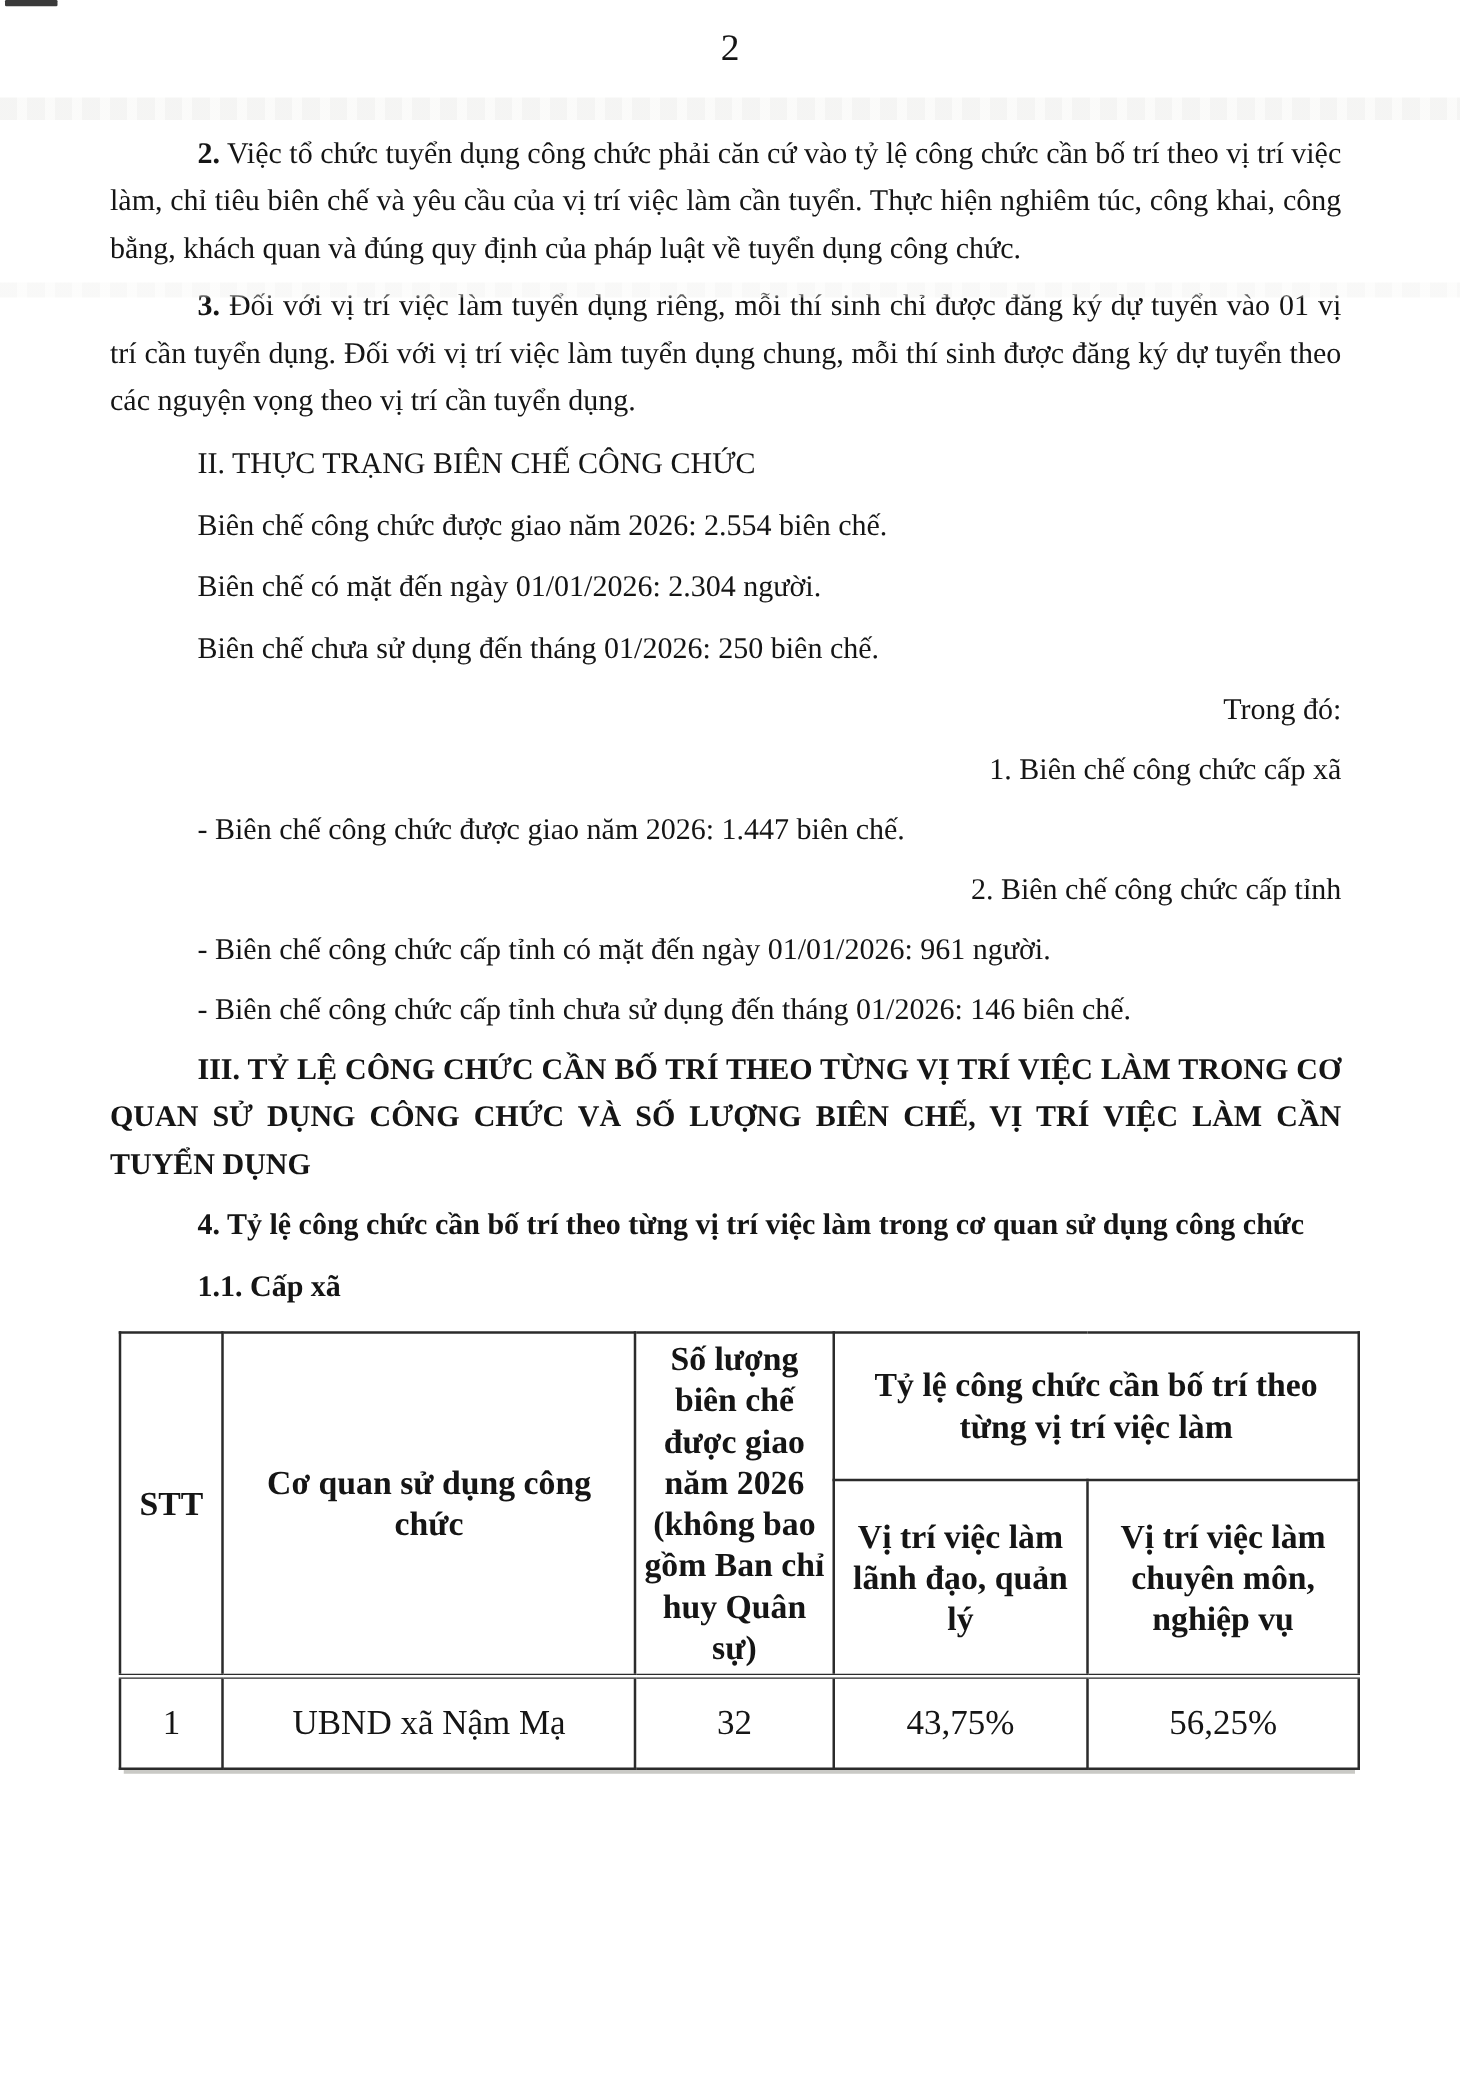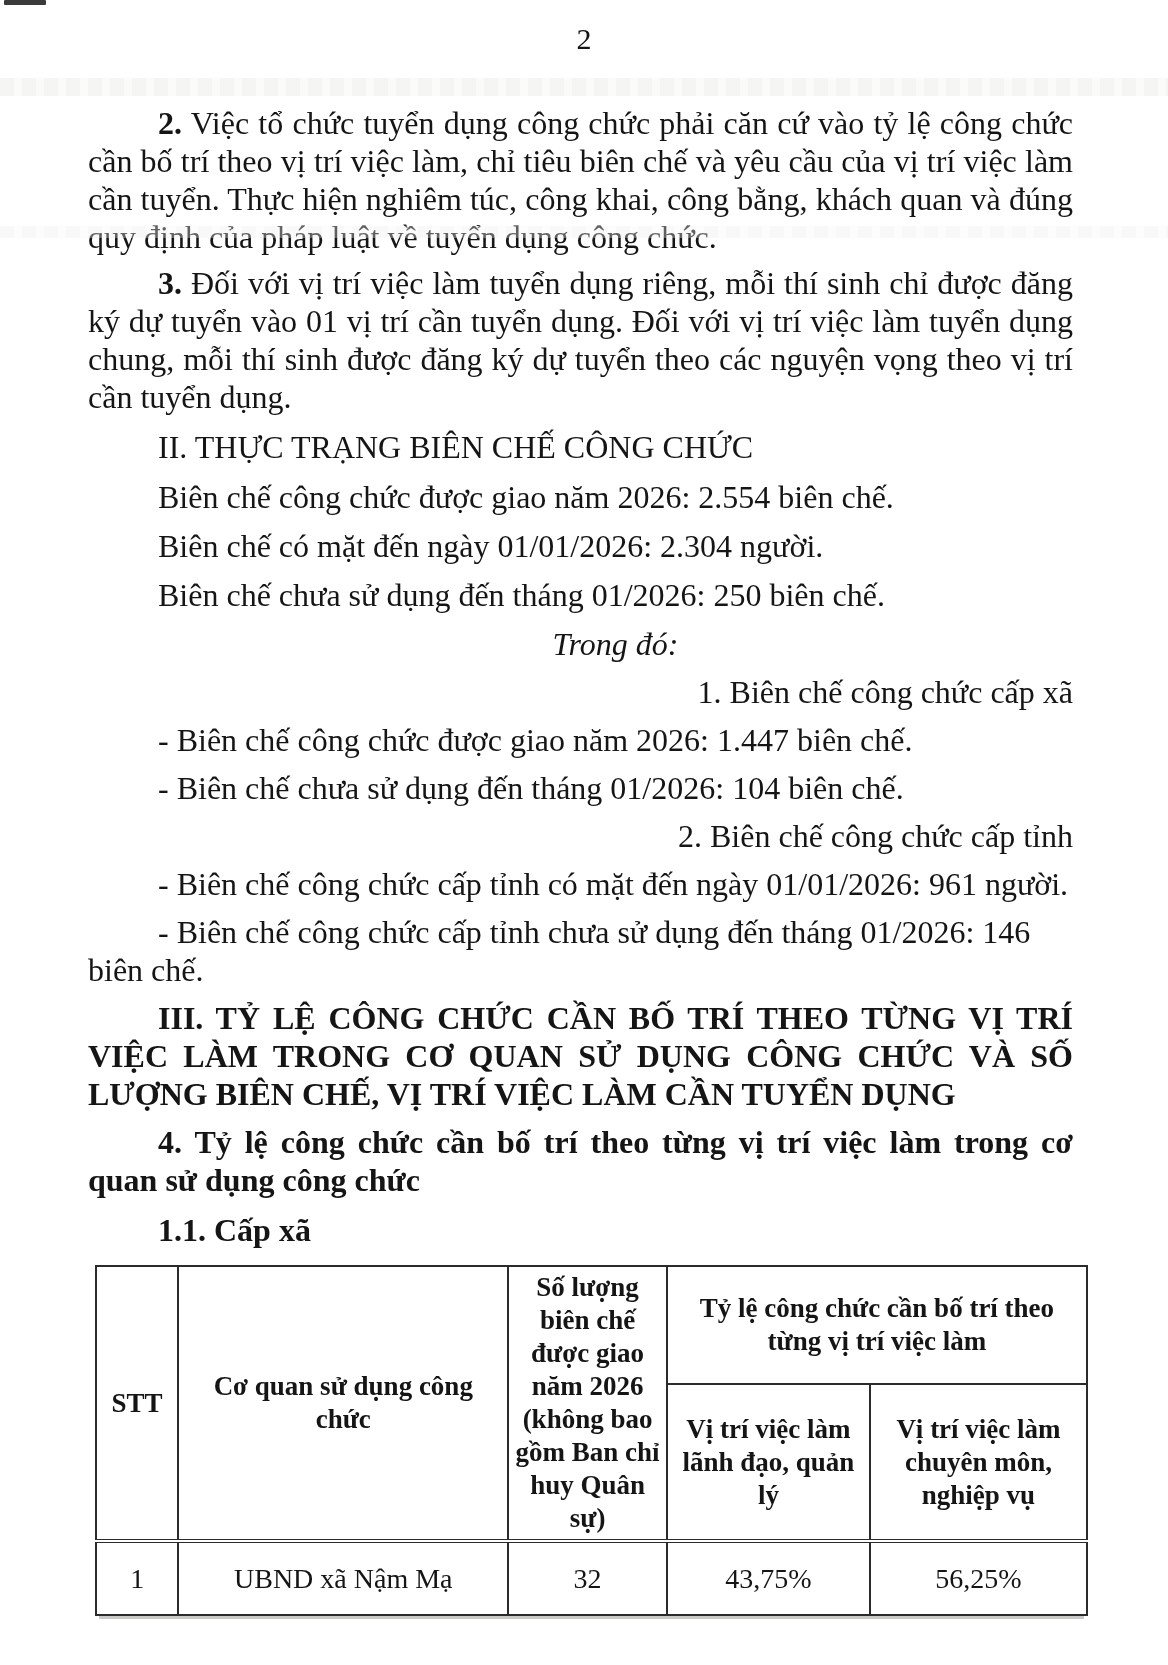--- a/index.html
+++ b/index.html
@@ -28,32 +28,32 @@
 
   .pagenum {
     padding-top: 20px;
     margin: 0 0 46px 0;
     text-align: center;
     font-size: 30px;
     line-height: 38px;
   }
   .text-block {
     margin: 0 95px 0 88px;
-    font-size: 32px;
+    font-size: 24px;
     line-height: 38px;
     text-align: justify;
   }
   .text-block p { margin: 0; }
   .indent { text-indent: 70px; }
   .b { font-weight: bold; }
   .para-2   { margin-bottom: 8px !important; }
   .para-3   { margin-bottom: 12px !important; }
   .sec-head { margin-bottom: 12px !important; font-weight: normal; }
   .stat     { margin-bottom: 11px !important; text-align: left; }
-  .trongdo  { margin-bottom: 10px !important; font-style: italic; text-align: center; }
+  .trongdo  { margin-bottom: 10px !important; text-align: right; }
   .sub-head { margin-bottom: 10px !important; font-weight: normal; text-align: right; }
   .bullet   { margin-bottom: 10px !important; text-align: left; }
   .sec-head-iii { margin-bottom: 10px !important; font-weight: bold; }
   .sub-head-1b  { margin-bottom: 12px !important; font-weight: bold; }
   .sub-head-11  { margin-bottom: 16px !important; font-weight: bold; text-align: left; }
 
   .table-wrap { margin-left: 95px; width: 993px; }
   table.staffing {
     width: 100%;
     border-collapse: collapse;
@@ -103,21 +103,20 @@
     <p class="indent sec-head">II. THỰC TRẠNG BIÊN CHẾ CÔNG CHỨC</p>
 
     <p class="indent stat">Biên chế công chức được giao năm 2026: 2.554 biên chế.</p>
     <p class="indent stat">Biên chế có mặt đến ngày 01/01/2026: 2.304 người.</p>
     <p class="indent stat">Biên chế chưa sử dụng đến tháng 01/2026: 250 biên chế.</p>
 
     <p class="indent trongdo">Trong đó:</p>
 
     <p class="indent sub-head">1. Biên chế công chức cấp xã</p>
     <p class="indent bullet">- Biên chế công chức được giao năm 2026: 1.447 biên chế.</p>
-    <p class="indent bullet">- Biên chế chưa sử dụng đến tháng 01/2026: 104 biên chế.</p>
 
     <p class="indent sub-head">2. Biên chế công chức cấp tỉnh</p>
     <p class="indent bullet">- Biên chế công chức cấp tỉnh có mặt đến ngày 01/01/2026: 961 người.</p>
     <p class="indent bullet">- Biên chế công chức cấp tỉnh chưa sử dụng đến tháng 01/2026: 146 biên chế.</p>
 
     <p class="indent sec-head-iii">III. TỶ LỆ CÔNG CHỨC CẦN BỐ TRÍ THEO TỪNG VỊ TRÍ VIỆC LÀM TRONG CƠ QUAN SỬ DỤNG CÔNG CHỨC VÀ SỐ LƯỢNG BIÊN CHẾ, VỊ TRÍ VIỆC LÀM CẦN TUYỂN DỤNG</p>
 
     <p class="indent sub-head-1b">4. Tỷ lệ công chức cần bố trí theo từng vị trí việc làm trong cơ quan sử dụng công chức</p>
 
     <p class="indent sub-head-11">1.1. Cấp xã</p>

